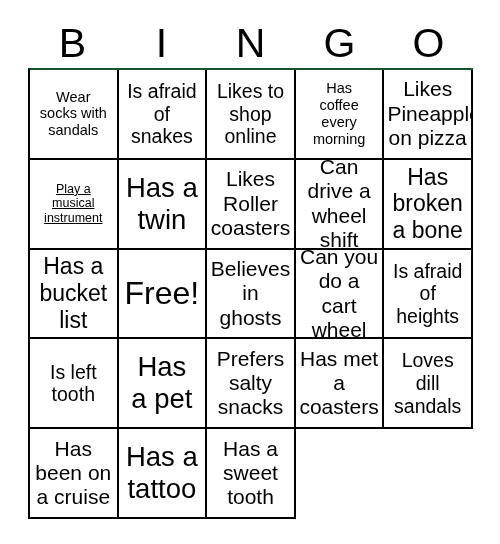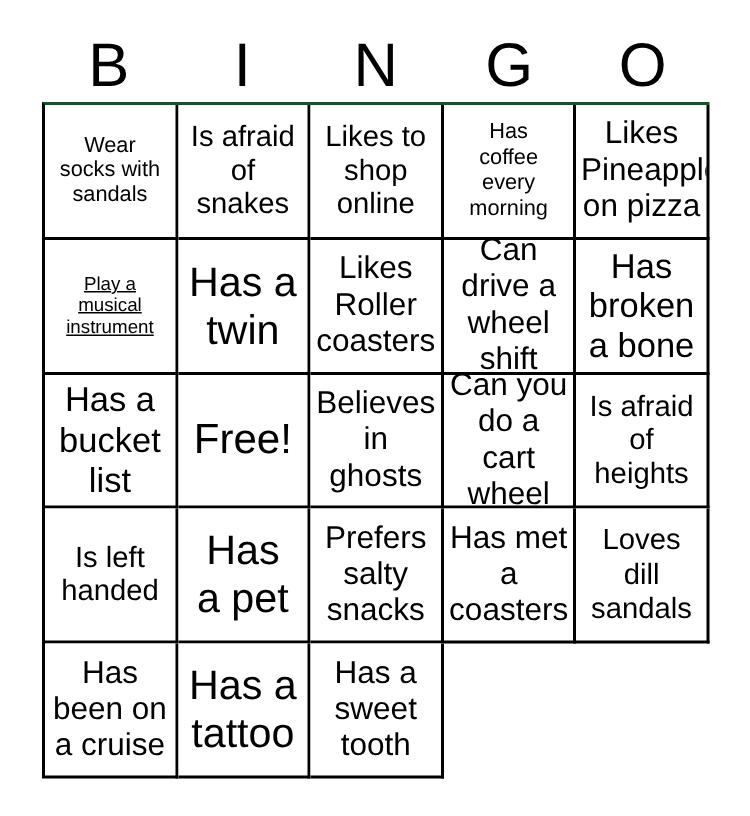--- a/index.html
+++ b/index.html
@@ -80,21 +80,21 @@
     color: #000000;
   }
 
   
   .size-xs .cell-text { font-size: 12.5px; text-decoration: underline; }
   .size-s  .cell-text { font-size: 14.5px; }
   .size-m  .cell-text { font-size: 21px; }
   .size-l  .cell-text { font-size: 19.5px; }
   .size-xl .cell-text { font-size: 23px; }
   .size-xxl .cell-text { font-size: 27.5px; }
-  .size-free .cell-text { font-size: 28px; }
+  .size-free .cell-text { font-size: 32px; }
 </style>
 </head>
 <body>
 
 <div id="bingo-card">
 
   <div id="bingo-header">
     <div class="header-letter">B</div>
     <div class="header-letter">I</div>
     <div class="header-letter">N</div>
@@ -171,21 +171,21 @@
 do a cart
 wheel</span>
       </div>
       <div class="bingo-cell size-l">
         <span class="cell-text">Is afraid
 of
 heights</span>
       </div>
       <div class="bingo-cell size-l">
         <span class="cell-text">Is left
-handed</span>
+tooth</span>
       </div>
       <div class="bingo-cell size-xxl">
         <span class="cell-text">Has
 a pet</span>
       </div>
       <div class="bingo-cell size-m">
         <span class="cell-text">Prefers
 salty
 snacks</span>
       </div>

